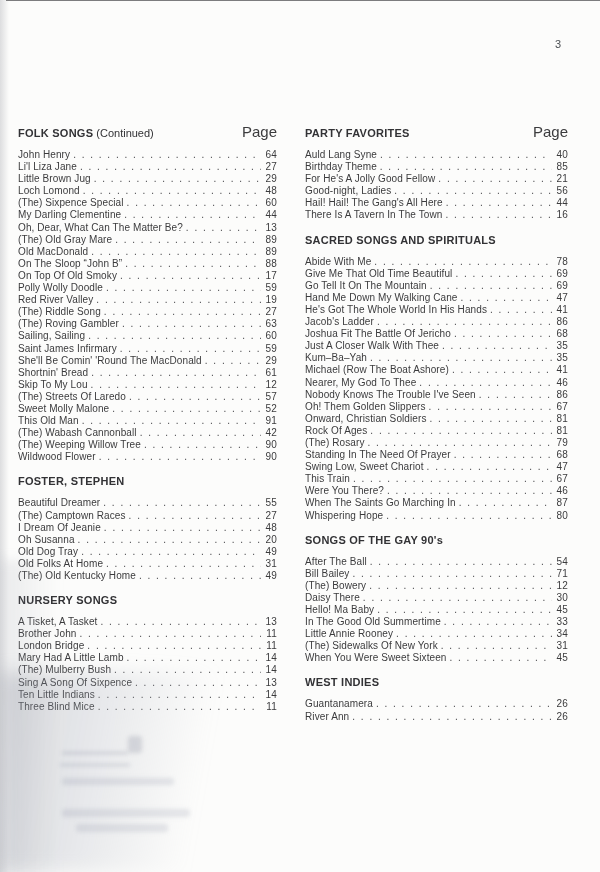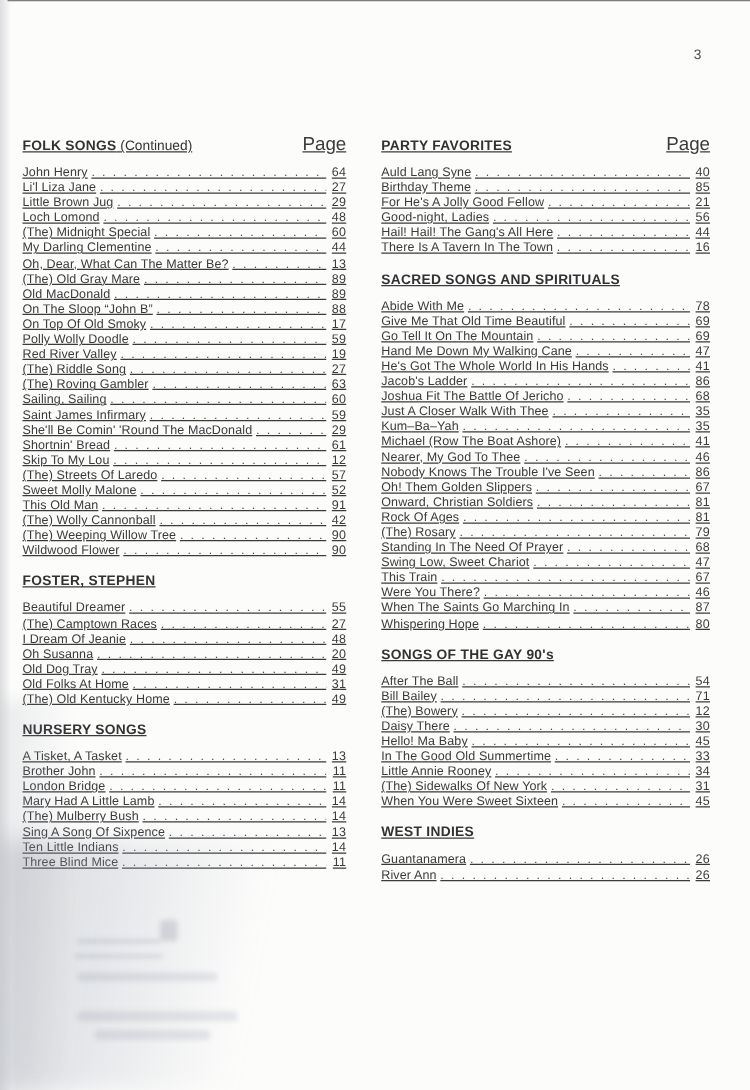--- a/index.html
+++ b/index.html
@@ -26,21 +26,21 @@
   .ghost-line1{left:62px;top:752px;width:66px;height:2px;background:rgba(108,116,138,.32);}
   .ghost-line2{left:60px;top:764px;width:70px;height:2px;background:rgba(108,116,138,.30);}
   .ghost-blob{left:128px;top:736px;width:14px;height:17px;background:rgba(108,116,138,.22);}
   .ghost-text1{left:62px;top:778px;width:112px;height:7px;}
   .ghost-text2{left:62px;top:809px;width:128px;height:8px;}
   .ghost-text3{left:76px;top:824px;width:92px;height:8px;}
 
   .folio{position:absolute;left:548px;top:38px;width:20px;text-align:center;
     font-size:11px;color:#4c5054;}
 
-  .col{position:absolute;top:110px;text-decoration:underline;}
+  .col{position:absolute;top:126px;}
   .col-left{left:18px;width:259px;}
   .col-right{left:305px;width:263px;}
 
   .section{margin-top:12px;}
   .section:first-child{margin-top:0;}
   .sec-head{display:flex;justify-content:space-between;align-items:baseline;
     line-height:12px;margin-bottom:10px;}
   .sec-title{font-size:11px;font-weight:bold;letter-spacing:.25px;color:#323235;}
   .sec-suffix{font-weight:normal;letter-spacing:0;}
   .page-label{font-size:15px;font-weight:normal;color:#3b3b3d;}
@@ -80,21 +80,21 @@
           <span class="song">Little Brown Jug</span>
           <span class="leader">. . . . . . . . . . . . . . . . . . . . . . . . . . . . . . . . . . . . . . . . . . . . . . . . . . . . . . . . . . . . . . . . . . . . . .</span>
           <span class="pnum">29</span>
         </div>
         <div class="entry">
           <span class="song">Loch Lomond</span>
           <span class="leader">. . . . . . . . . . . . . . . . . . . . . . . . . . . . . . . . . . . . . . . . . . . . . . . . . . . . . . . . . . . . . . . . . . . . . .</span>
           <span class="pnum">48</span>
         </div>
         <div class="entry">
-          <span class="song">(The) Midnight Special</span>
+          <span class="song">(The) Sixpence Special</span>
           <span class="leader">. . . . . . . . . . . . . . . . . . . . . . . . . . . . . . . . . . . . . . . . . . . . . . . . . . . . . . . . . . . . . . . . . . . . . .</span>
           <span class="pnum">60</span>
         </div>
         <div class="entry">
           <span class="song">My Darling Clementine</span>
           <span class="leader">. . . . . . . . . . . . . . . . . . . . . . . . . . . . . . . . . . . . . . . . . . . . . . . . . . . . . . . . . . . . . . . . . . . . . .</span>
           <span class="pnum">44</span>
         </div>
         <div class="entry">
           <span class="song">Oh, Dear, What Can The Matter Be?</span>
@@ -175,21 +175,21 @@
           <span class="song">Sweet Molly Malone</span>
           <span class="leader">. . . . . . . . . . . . . . . . . . . . . . . . . . . . . . . . . . . . . . . . . . . . . . . . . . . . . . . . . . . . . . . . . . . . . .</span>
           <span class="pnum">52</span>
         </div>
         <div class="entry">
           <span class="song">This Old Man</span>
           <span class="leader">. . . . . . . . . . . . . . . . . . . . . . . . . . . . . . . . . . . . . . . . . . . . . . . . . . . . . . . . . . . . . . . . . . . . . .</span>
           <span class="pnum">91</span>
         </div>
         <div class="entry">
-          <span class="song">(The) Wolly Cannonball</span>
+          <span class="song">(The) Wabash Cannonball</span>
           <span class="leader">. . . . . . . . . . . . . . . . . . . . . . . . . . . . . . . . . . . . . . . . . . . . . . . . . . . . . . . . . . . . . . . . . . . . . .</span>
           <span class="pnum">42</span>
         </div>
         <div class="entry">
           <span class="song">(The) Weeping Willow Tree</span>
           <span class="leader">. . . . . . . . . . . . . . . . . . . . . . . . . . . . . . . . . . . . . . . . . . . . . . . . . . . . . . . . . . . . . . . . . . . . . .</span>
           <span class="pnum">90</span>
         </div>
         <div class="entry">
           <span class="song">Wildwood Flower</span>

